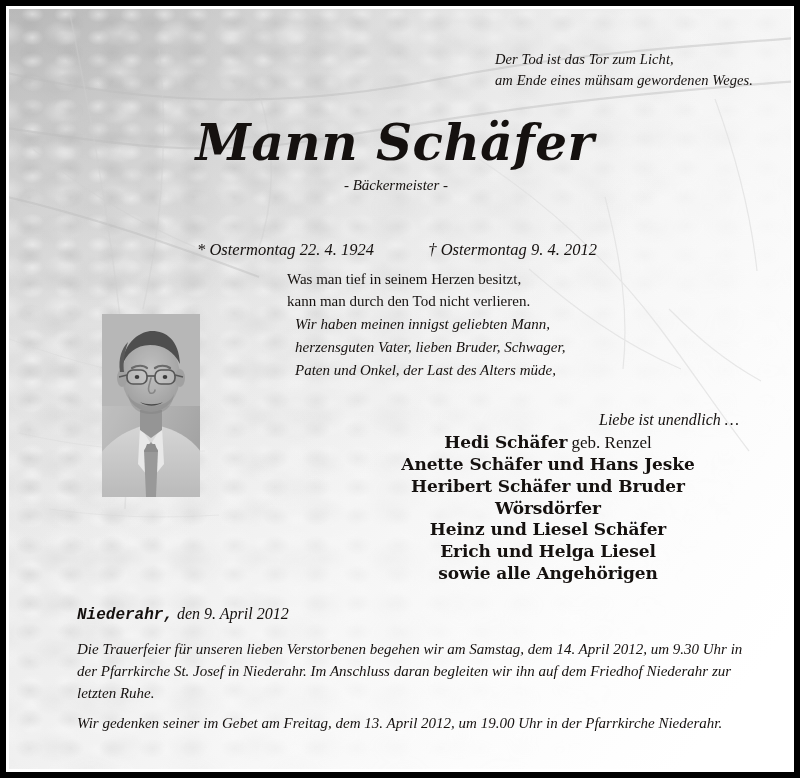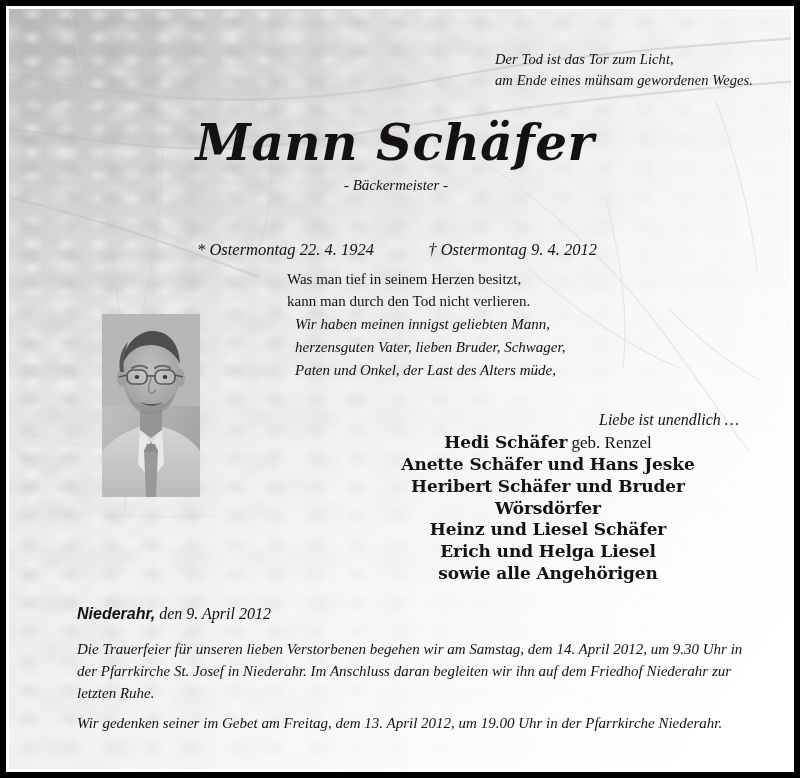--- a/index.html
+++ b/index.html
@@ -190,21 +190,21 @@
 
   .place-line {
     position: absolute;
     left: 68px;
     top: 596px;
     font-size: 16px;
     font-style: italic;
   }
   .place-line .place {
     font-weight: bold;
-    font-family: Liberation Sans, sans-serif;
+    font-family: Liberation Mono, monospace;
     font-style: italic;
   }
 
   .para {
     position: absolute;
     left: 68px;
     width: 672px;
     font-size: 15px;
     font-style: italic;
     line-height: 1.47;

